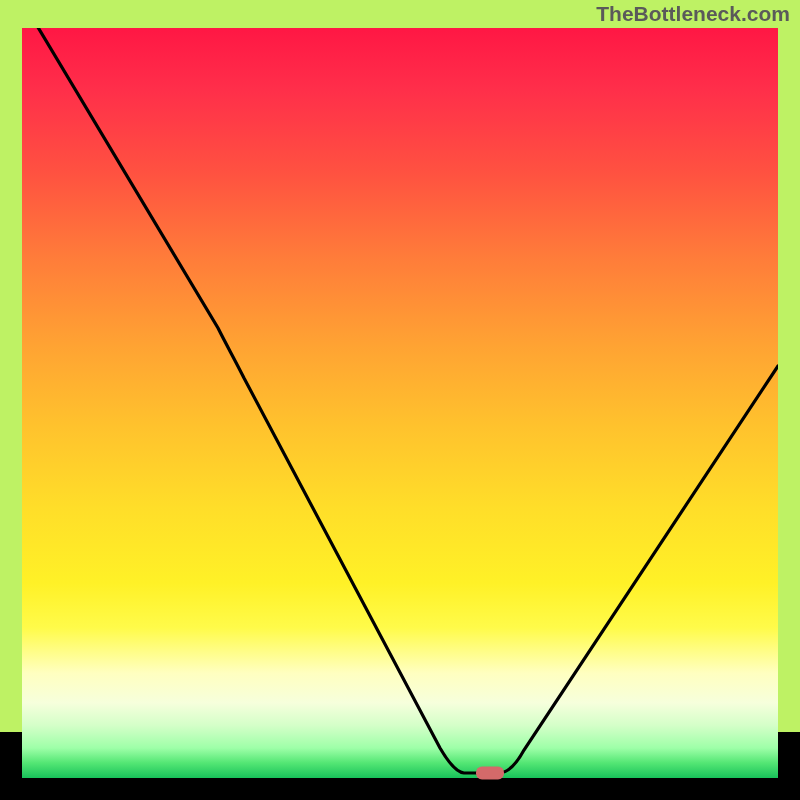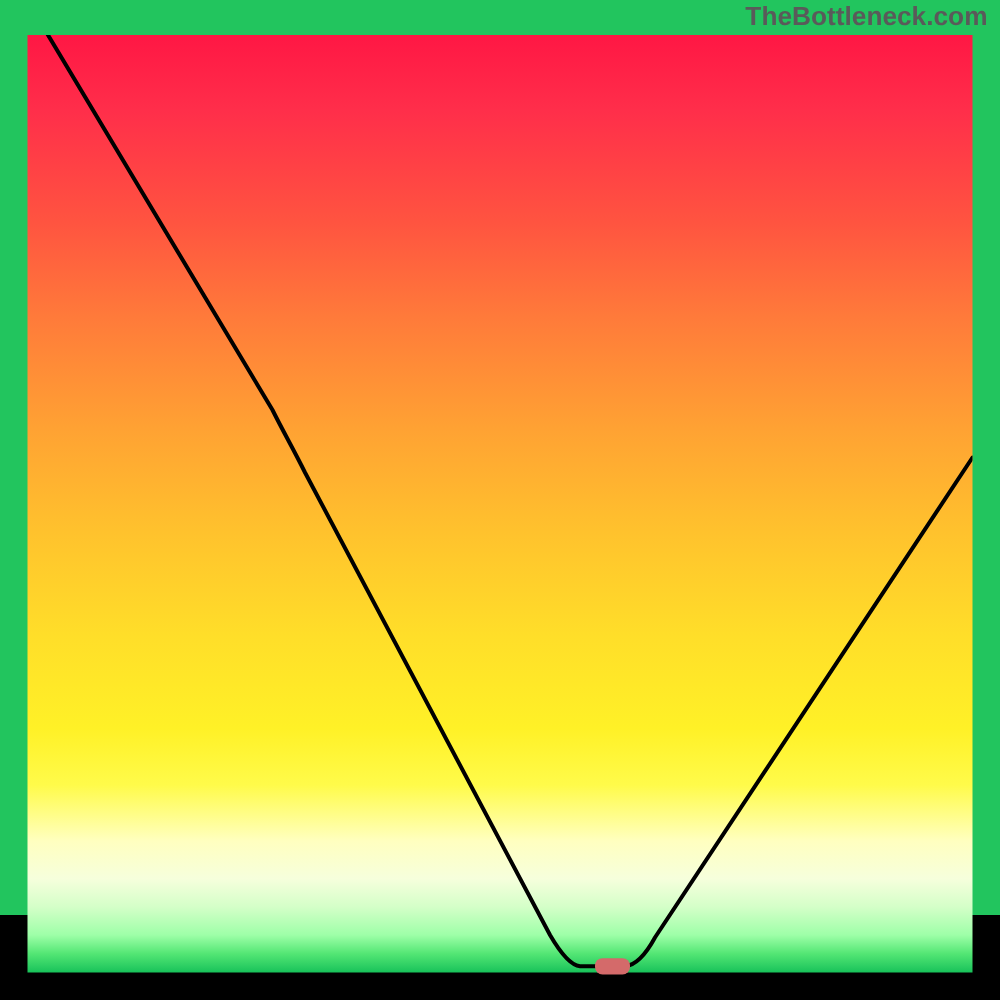--- a/index.html
+++ b/index.html
@@ -8,21 +8,21 @@
     background: #000;
     width: 800px;
     height: 800px;
     overflow: hidden;
     font-family: Arial, Helvetica, sans-serif;
   }
   .container {
     position: relative;
     width: 800px;
     height: 732px;
-    background: #22c55e;
+    background: #bef264;
   }
   .watermark {
     position: absolute;
     top: 2px;
     right: 10px;
     color: #5a5a5a;
     font-size: 21px;
     font-weight: bold;
     z-index: 10;
   }

